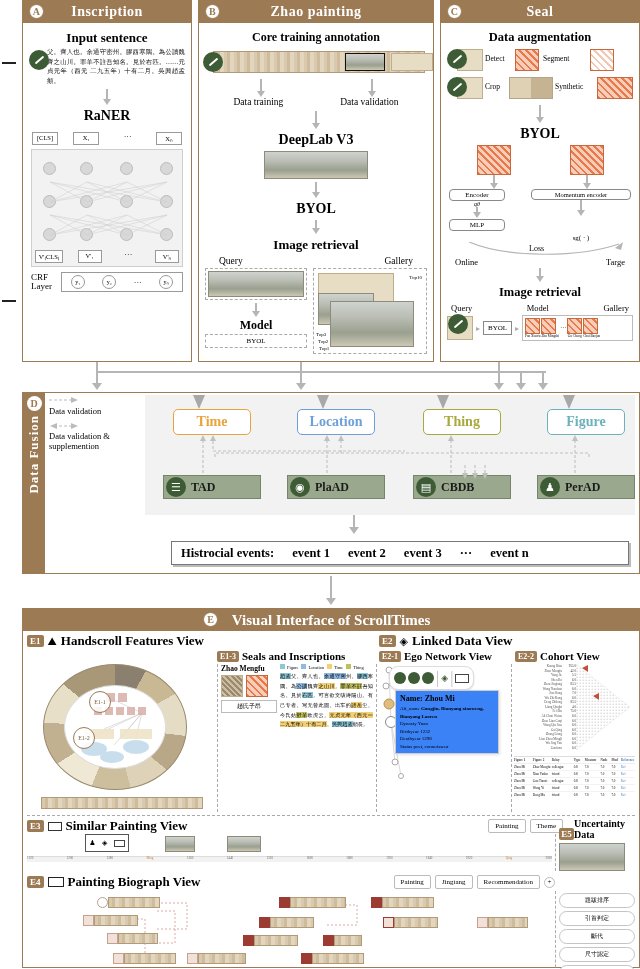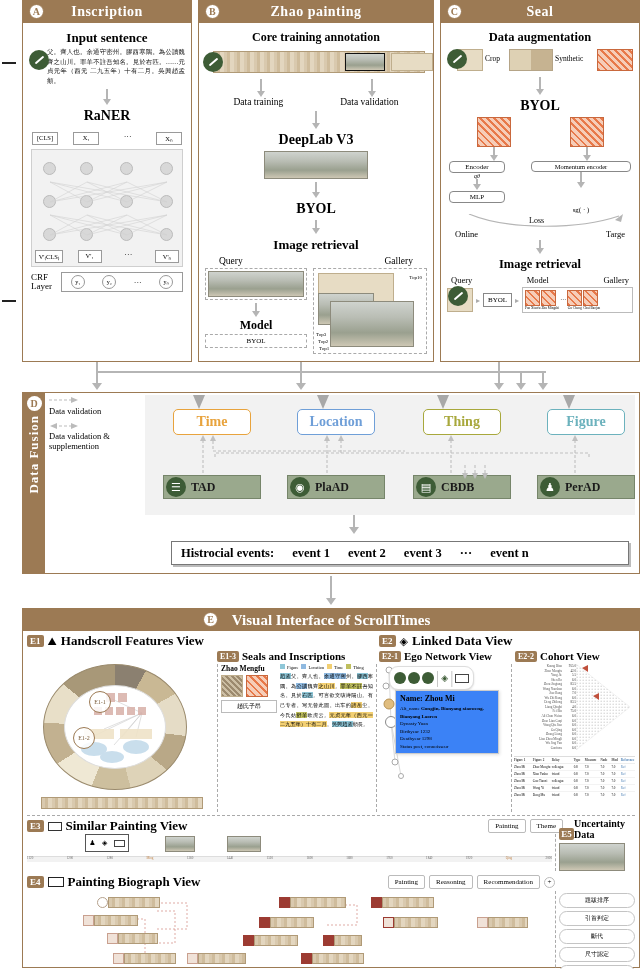--- a/index.html
+++ b/index.html
@@ -237,20 +237,28 @@
   </div>
 
   <div class="panel c">
     <div class="panel-head">
       <div class="badge-circ">C</div>
       <span>Seal</span>
     </div>
     <div class="panel-body">
       <div class="ptitle" style="font-size:12.5px;">Data augmentation</div>
 
+      <div style="position:relative;height:28px;margin-top:1px;">
+        <div class="greenchk" style="left:0;top:2px;z-index:3;background:#3d5c36;"></div>
+        <div class="paperimg" style="position:absolute;left:10px;top:2px;width:26px;height:22px;"></div>
+        <div style="position:absolute;left:38px;top:7px;font-size:7.5px;">Detect</div>
+        <div class="sealimg" style="position:absolute;left:68px;top:2px;width:24px;height:22px;"></div>
+        <div style="position:absolute;left:96px;top:7px;font-size:7.5px;">Segment</div>
+        <div class="sealimg" style="position:absolute;left:143px;top:2px;width:24px;height:22px;background:repeating-linear-gradient(45deg,#f3c8b3 0 2px,#fff 2px 5px);"></div>
+      </div>
 
       <div style="position:relative;height:28px;">
         <div class="greenchk" style="left:0;top:2px;z-index:3;"></div>
         <div class="paperimg" style="position:absolute;left:10px;top:2px;width:26px;height:22px;"></div>
         <div style="position:absolute;left:38px;top:7px;font-size:7.5px;">Crop</div>
         <div style="position:absolute;left:62px;top:2px;width:44px;height:22px;background:linear-gradient(90deg,#ded1b4 50%,#c6b391 50%);border:1px solid #b5a487;"></div>
         <div style="position:absolute;left:108px;top:7px;font-size:7.5px;">Synthetic</div>
         <div class="sealimg" style="position:absolute;left:150px;top:2px;width:36px;height:22px;"></div>
       </div>
       <div class="arrow-stem" style="height:12px;margin-top:2px;"></div>
@@ -768,21 +776,21 @@
       <div class="paintimg" style="width:66px;height:28px;margin-top:3px;"></div>
     </div>
   </div>
 
   <div style="display:flex;align-items:center;padding:3px 4px 0;">
     <span class="etag">E4</span>
     <span style="margin:0 4px;width:16px;height:10px;border:1.5px solid #222;display:inline-block;"></span>
     <span class="vtitle">Painting Biograph View</span>
     <span style="flex:1;"></span>
     <span class="btnp">Painting</span>
-    <span class="btnp" style="margin-left:4px;">Reasoning</span>
+    <span class="btnp" style="margin-left:4px;">Jingtang</span>
     <span class="btnp" style="margin-left:4px;">Recommendation</span>
     <span style="margin-left:4px;width:11px;height:11px;border:1px solid #bbb;border-radius:50%;font-size:7px;display:inline-flex;align-items:center;justify-content:center;">+</span>
     <span style="width:80px;"></span>
   </div>
 
   <div style="display:flex;padding:1px 4px 0;">
     <div style="flex:1;position:relative;height:96px;">
       <svg width="100%" height="96" style="position:absolute;left:0;top:0;">
         <g stroke="#c9726a" stroke-width="0.6" stroke-dasharray="2,2" fill="none">
           <path d="M118 12 L160 12 L160 38 L130 38"></path>

